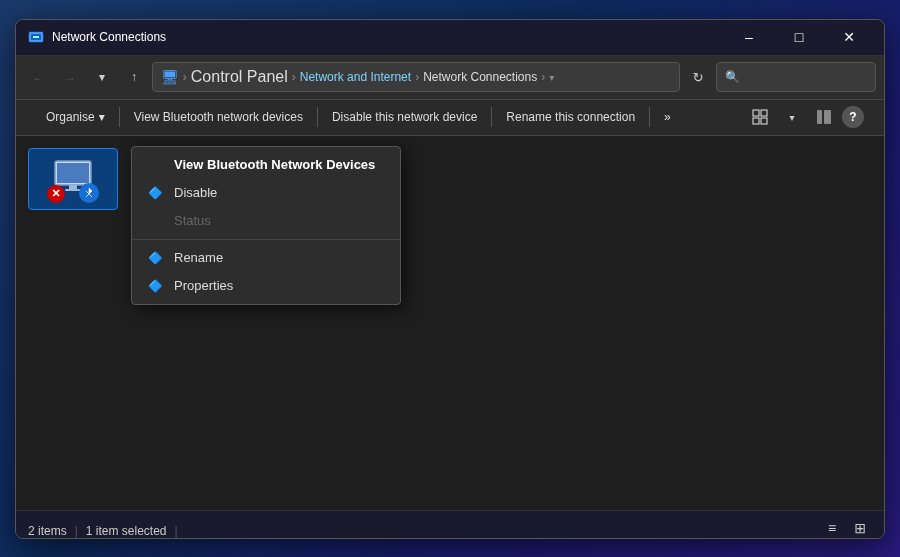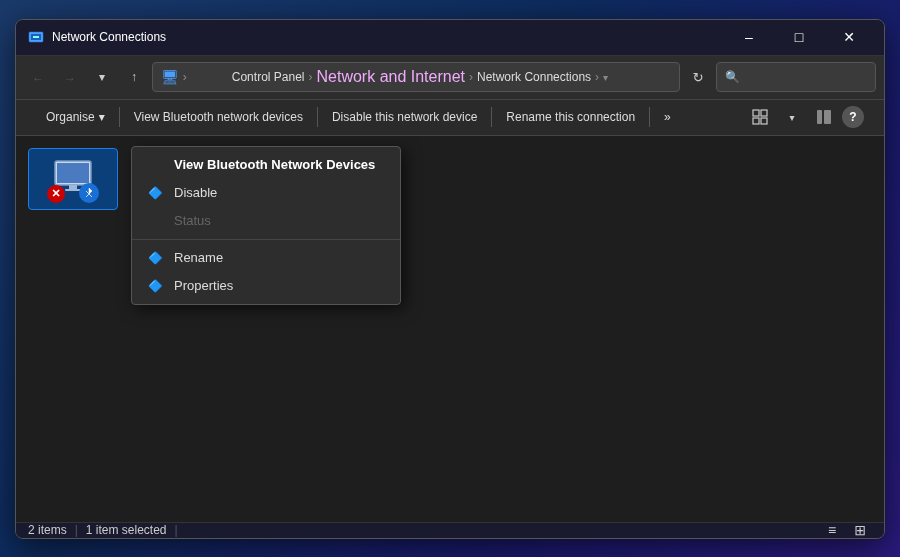--- a/index.html
+++ b/index.html
@@ -345,23 +345,23 @@
       height: 16px;
       display: flex;
       align-items: center;
       justify-content: center;
       font-size: 12px;
     }
 
     
     .status-bar {
       background: #1a1a2e;
-      height: 16px;
-      display: flex;
-      align-items: center;
+      height: 28px;
+      display: flex;
+      align-items: flex-end;
       padding: 0 12px;
       color: #ccc;
       font-size: 12px;
       gap: 8px;
       flex-shrink: 0;
       border-top: 1px solid #333;
     }
 
     .status-sep {
       color: #555;
@@ -416,23 +416,23 @@
 
   <div class="address-bar">
     <button class="nav-btn disabled">←</button>
     <button class="nav-btn disabled">→</button>
     <button class="nav-btn">▾</button>
     <button class="nav-btn">↑</button>
 
     <div class="address-breadcrumb">
       <span class="breadcrumb-icon">🖥</span>
       <span class="breadcrumb-sep">›</span>
-      <span style="color:#ddd;font-size:12px;margin-left:41px;">Control Panel</span>
+      <span style="color:#ddd;font-size:16px;">Control Panel</span>
       <span class="breadcrumb-sep">›</span>
-      <span style="color:#f0abfc;font-size:16px;">Network and Internet</span>
+      <span style="color:#7dd3fc;font-size:12px;">Network and Internet</span>
       <span class="breadcrumb-sep">›</span>
       <span style="color:#ddd;font-size:12px;">Network Connections</span>
       <span class="breadcrumb-sep">›</span>
       <span class="breadcrumb-chevron">▾</span>
     </div>
 
     <button class="refresh-btn">↻</button>
 
     <div class="search-box">
       <span style="color:#888;">🔍</span>

